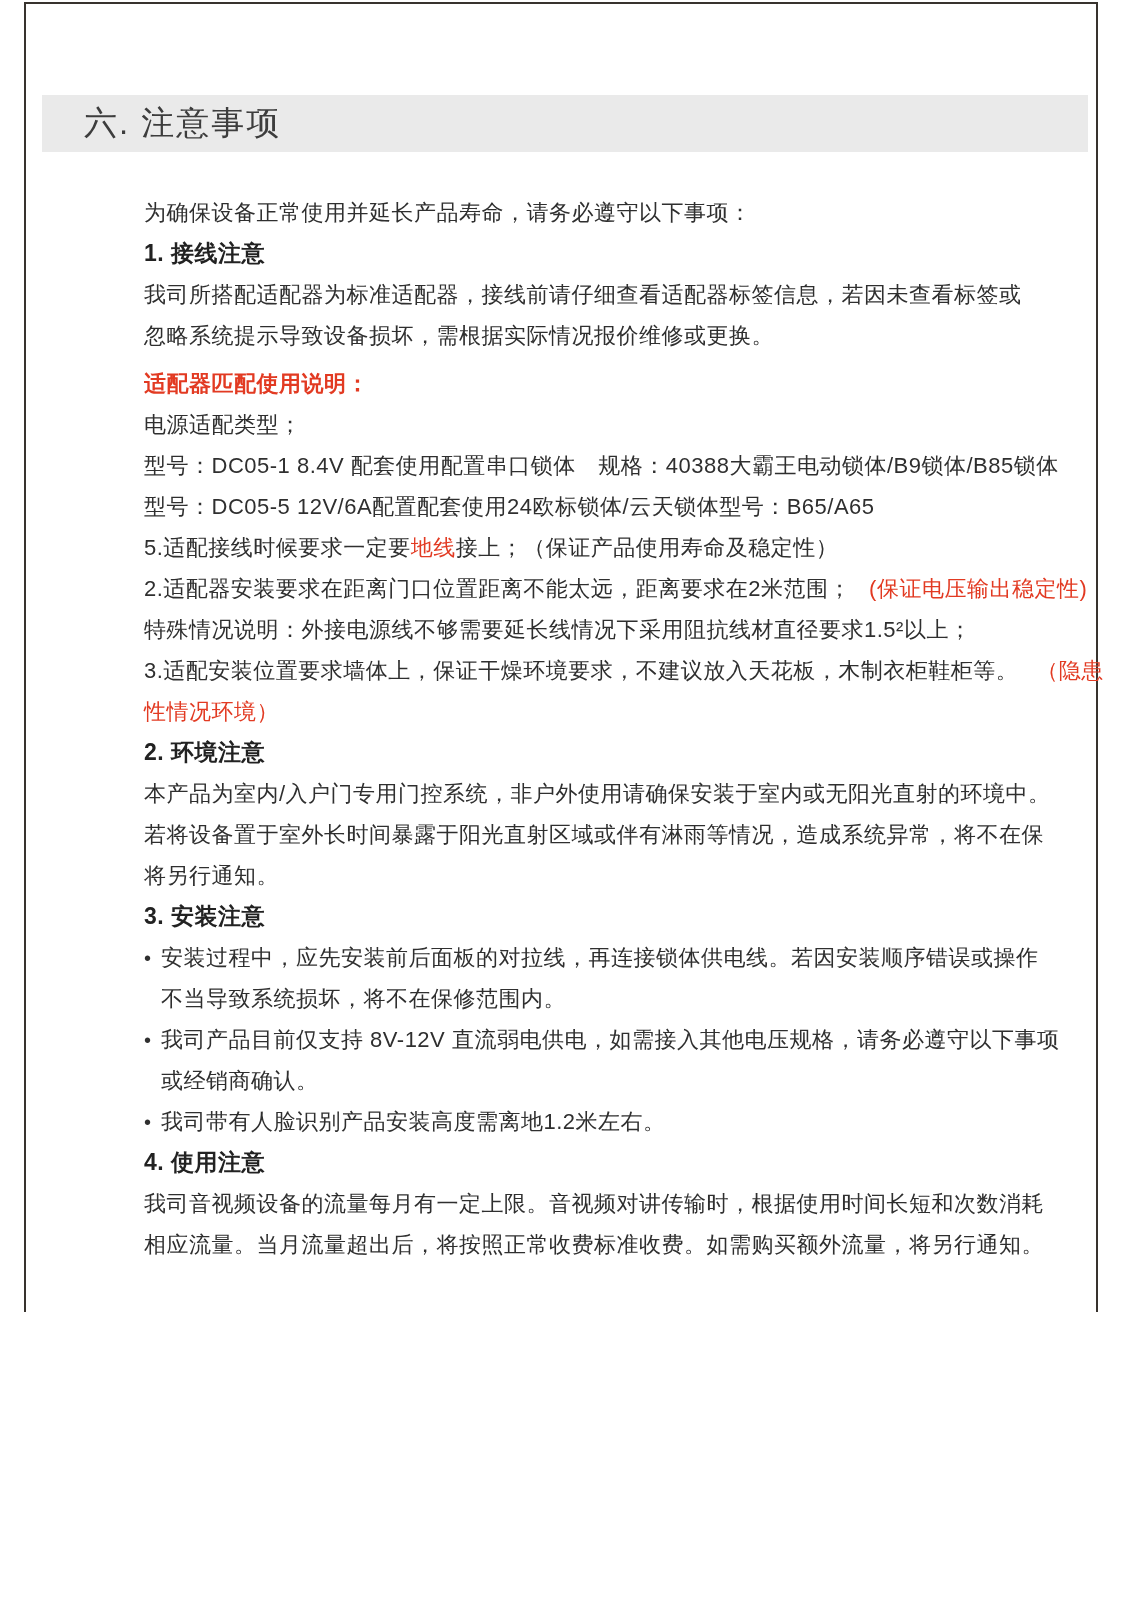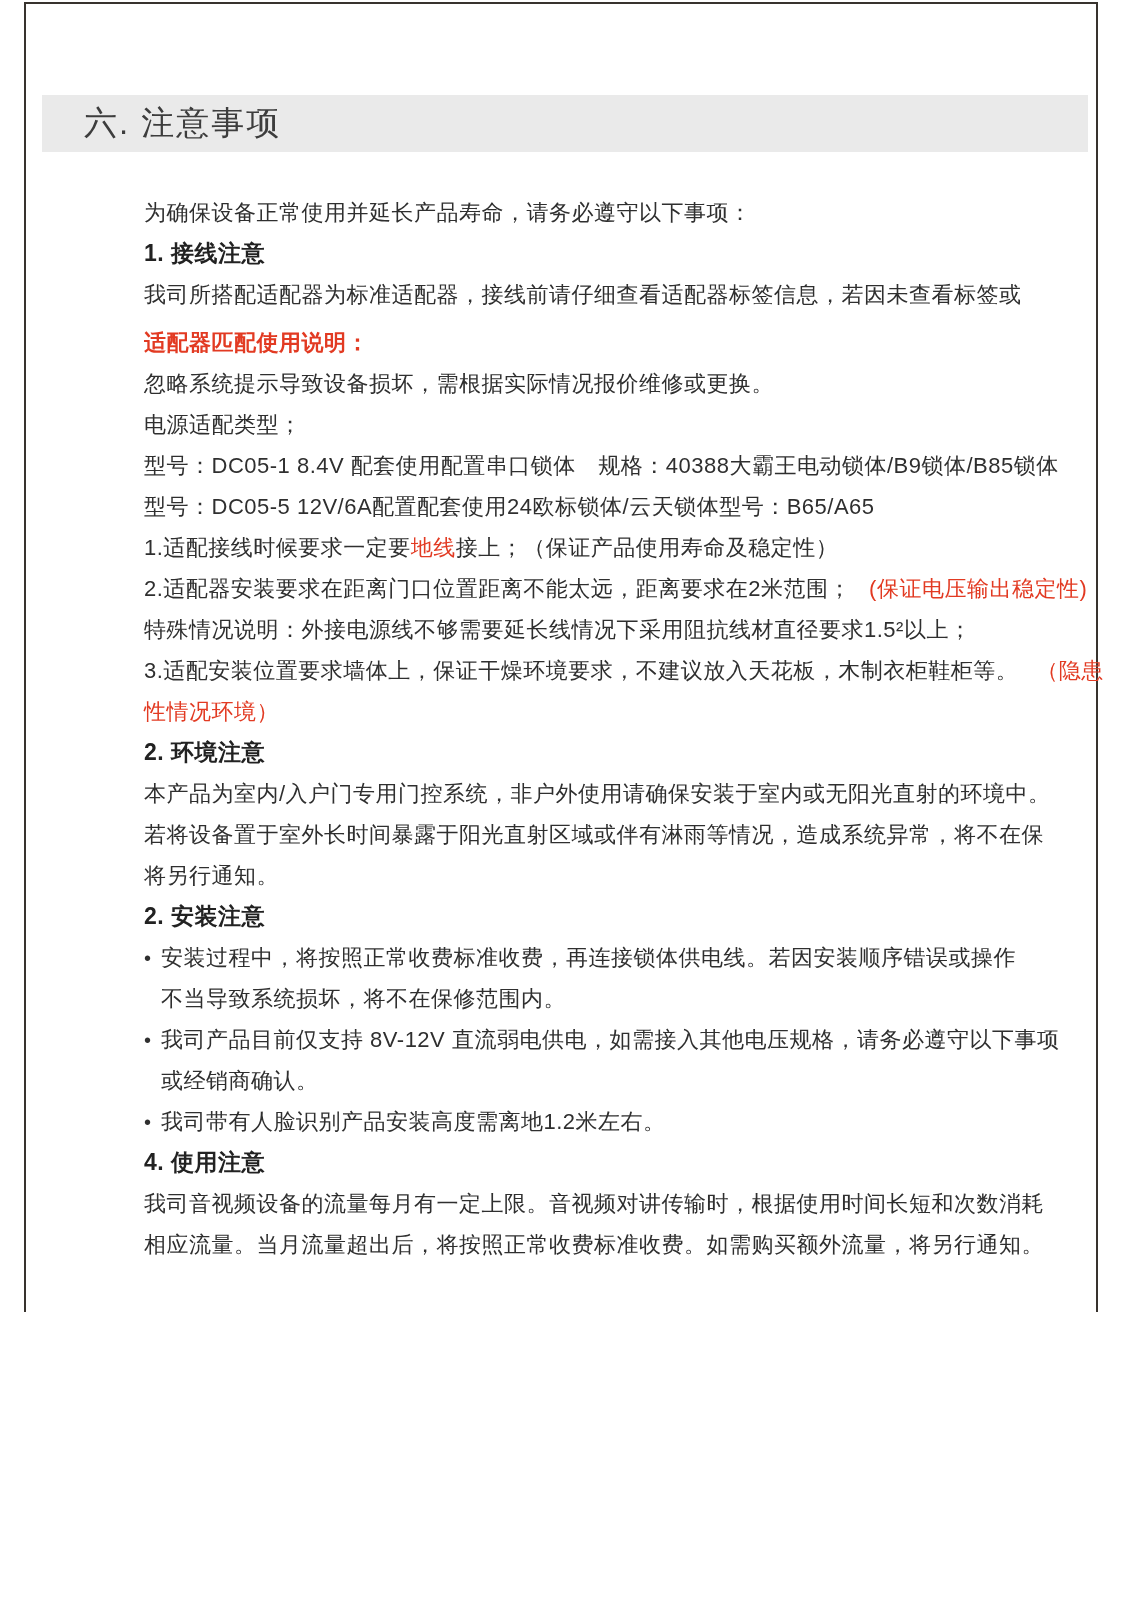--- a/index.html
+++ b/index.html
@@ -98,52 +98,52 @@
     <div class="title-bar">
       <span class="title">六. 注意事项</span>
     </div>
 
     <div class="content">
 
       <div class="line">为确保设备正常使用并延长产品寿命，请务必遵守以下事项：</div>
 
       <div class="line heading">1. 接线注意</div>
       <div class="line">我司所搭配适配器为标准适配器，接线前请仔细查看适配器标签信息，若因未查看标签或</div>
+      <div class="line">忽略系统提示导致设备损坏，需根据实际情况报价维修或更换。</div>
+
       <div class="line red red-heading">适配器匹配使用说明：</div>
-
-      <div class="line">忽略系统提示导致设备损坏，需根据实际情况报价维修或更换。</div>
       <div class="line">电源适配类型；</div>
       <div class="line">型号：DC05-1 8.4V 配套使用配置串口锁体　规格：40388大霸王电动锁体/B9锁体/B85锁体</div>
       <div class="line">型号：DC05-5 12V/6A配置配套使用24欧标锁体/云天锁体型号：B65/A65</div>
 
 
       <div class="line">
-        <span>1.适配接线时候要求一定要</span><span class="red">地线</span><span>接上；（保证产品使用寿命及稳定性）</span>
+        <span>5.适配接线时候要求一定要</span><span class="red">地线</span><span>接上；（保证产品使用寿命及稳定性）</span>
       </div>
 
       <div class="line">
         <span>2.适配器安装要求在距离门口位置距离不能太远，距离要求在2米范围；</span><span class="red gap-left">(保证电压输出稳定性)</span>
       </div>
 
       <div class="line">特殊情况说明：外接电源线不够需要延长线情况下采用阻抗线材直径要求1.5²以上；</div>
 
       <div class="line">
         <span>3.适配安装位置要求墙体上，保证干燥环境要求，不建议放入天花板，木制衣柜鞋柜等。</span><span class="red gap-left">（隐患</span>
       </div>
       <div class="line red">性情况环境）</div>
 
       <div class="line heading">2. 环境注意</div>
       <div class="line">本产品为室内/入户门专用门控系统，非户外使用请确保安装于室内或无阳光直射的环境中。</div>
       <div class="line">若将设备置于室外长时间暴露于阳光直射区域或伴有淋雨等情况，造成系统异常，将不在保</div>
       <div class="line">将另行通知。</div>
 
-      <div class="line heading">2. 安装注意</div>
+      <div class="line heading">3. 安装注意</div>
 
       <div class="line">
-        <span class="bullet-marker">•</span><span>安装过程中，将按照正常收费标准收费，再连接锁体供电线。若因安装顺序错误或操作</span>
+        <span class="bullet-marker">•</span><span>安装过程中，应先安装前后面板的对拉线，再连接锁体供电线。若因安装顺序错误或操作</span>
       </div>
       <div class="line cont">不当导致系统损坏，将不在保修范围内。</div>
 
       <div class="line">
         <span class="bullet-marker">•</span><span>我司产品目前仅支持 8V-12V 直流弱电供电，如需接入其他电压规格，请务必遵守以下事项</span>
       </div>
       <div class="line cont">或经销商确认。</div>
 
       <div class="line">
         <span class="bullet-marker">•</span><span>我司带有人脸识别产品安装高度需离地1.2米左右。</span>

